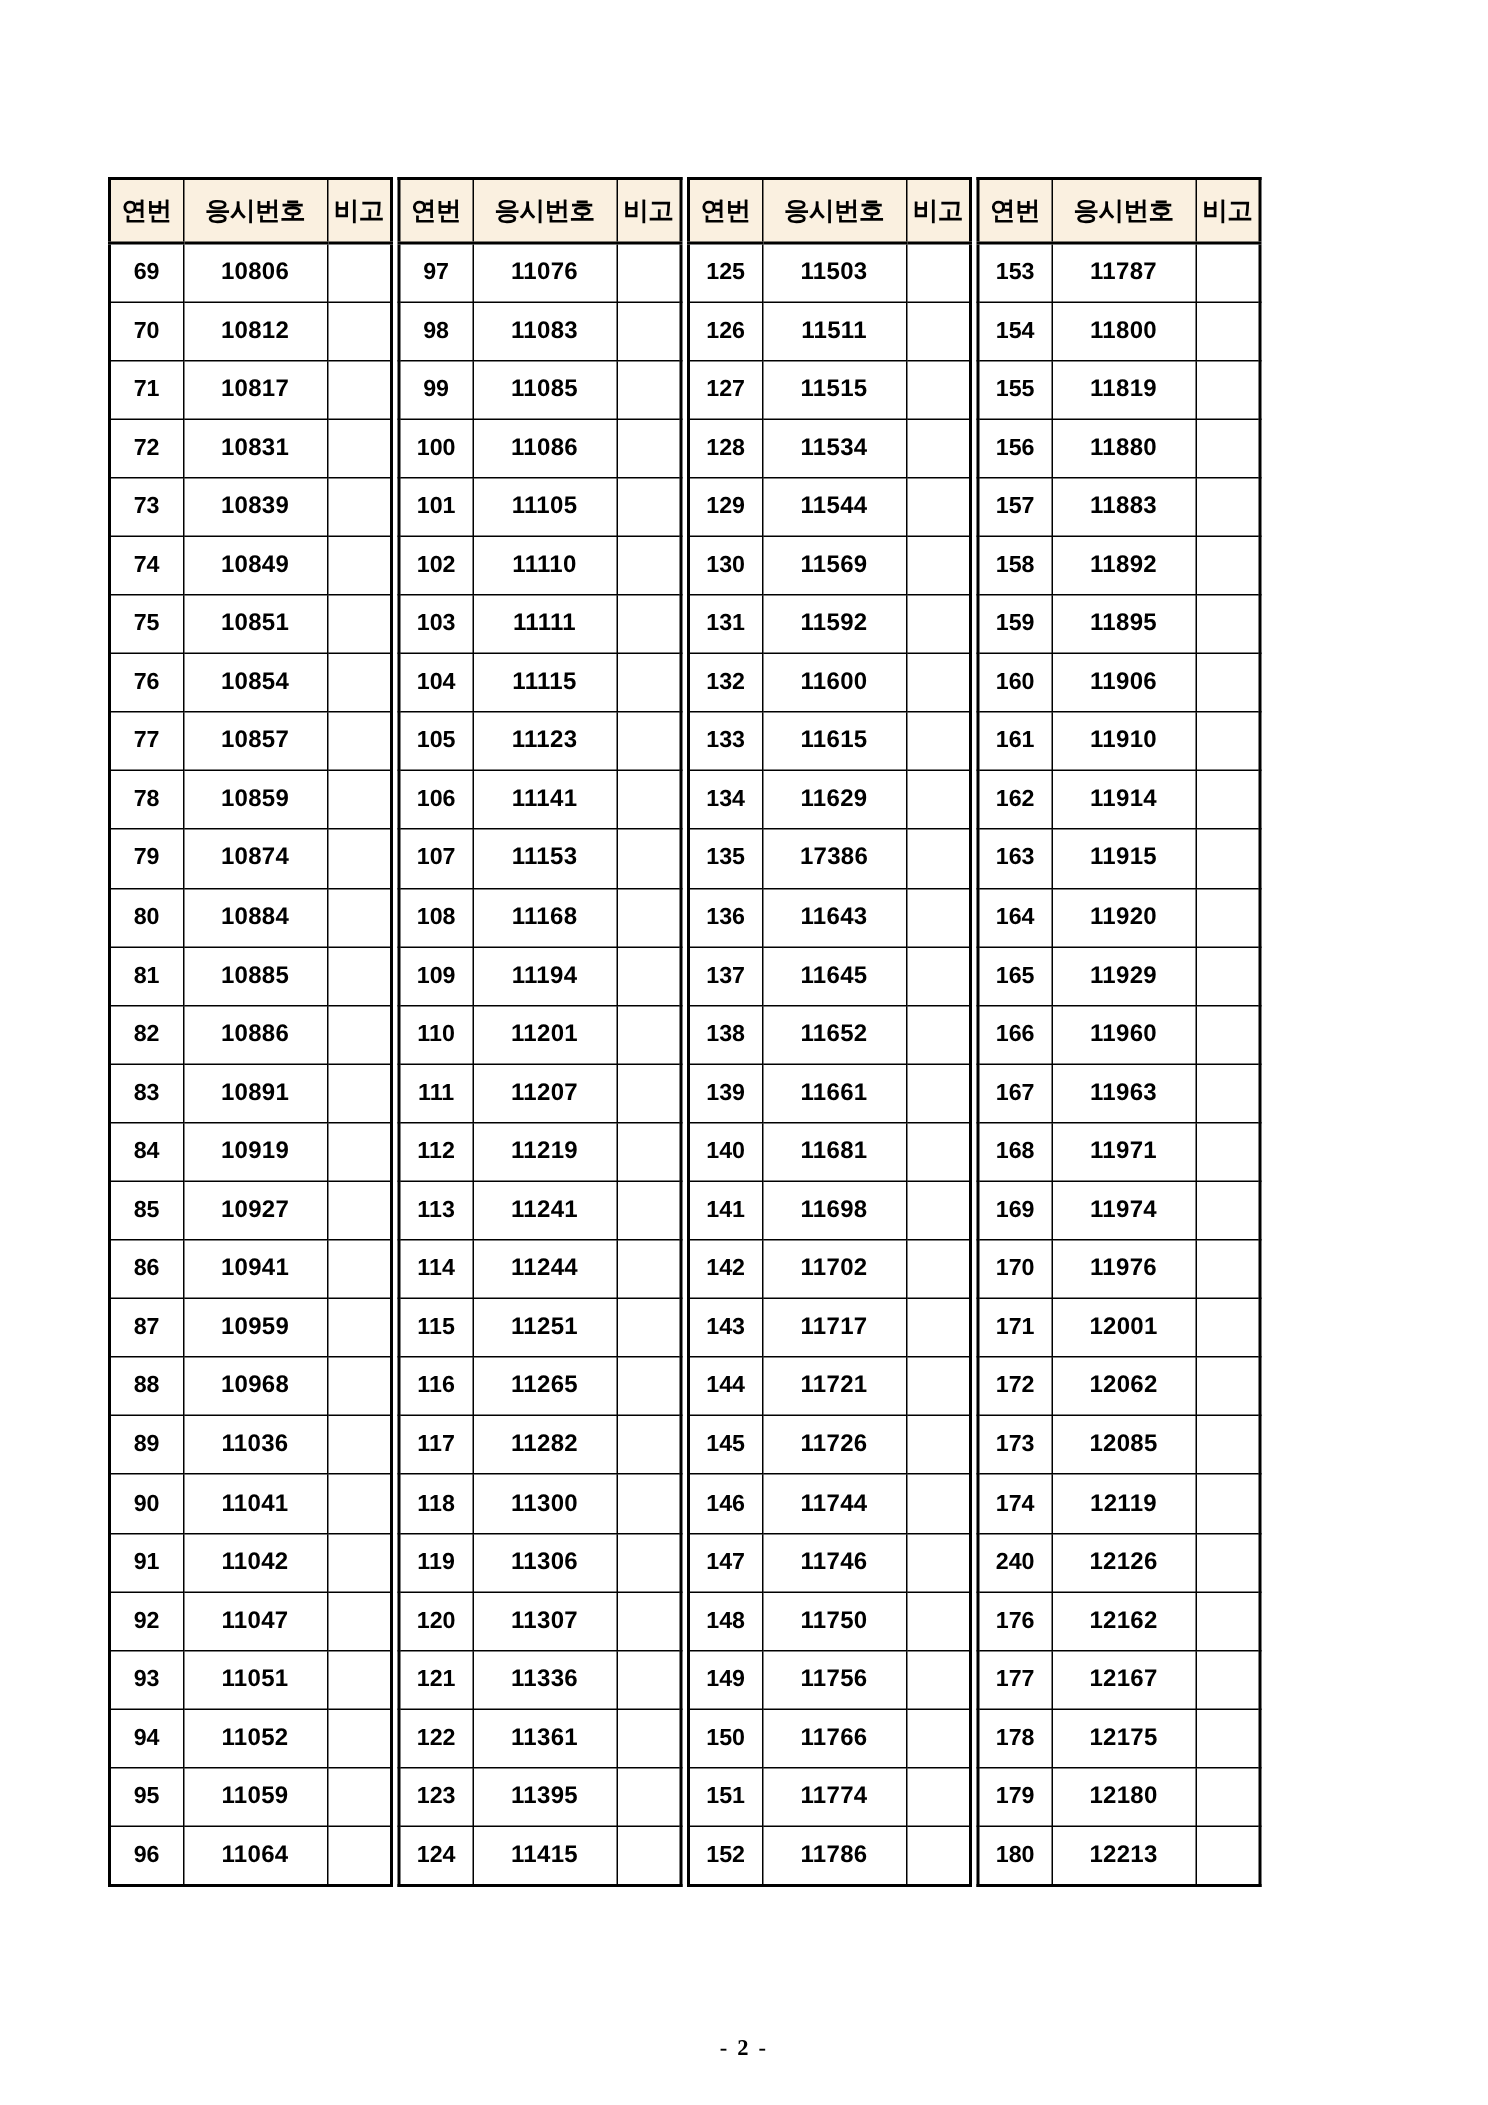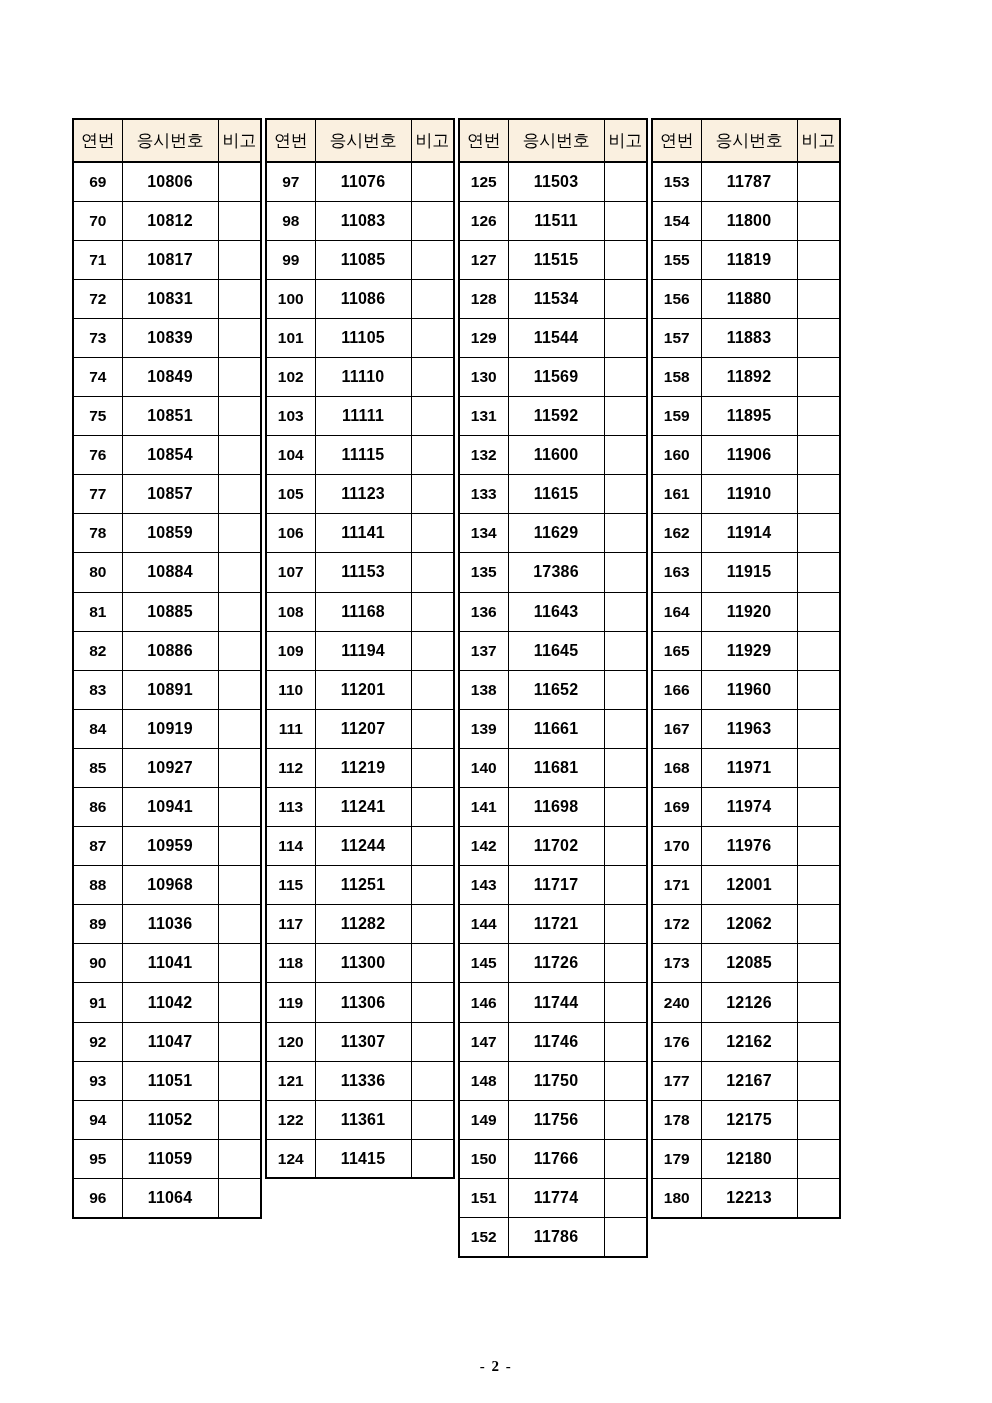--- a/index.html
+++ b/index.html
@@ -55,21 +55,21 @@
     text-align: center;
     vertical-align: middle;
     color: #000000;
     box-sizing: border-box;
   }
 
   .group thead th {
     height: 43px;
     background: #faf0e0;
     font-size: 17px;
-    font-weight: normal;
+    font-weight: bold;
     letter-spacing: -0.3px;
     border-bottom: 2.2px solid #000000;
   }
 
   .group tbody td {
     height: 39.1px;
     font-size: 16px;
     font-weight: bold;
   }
   .group tbody td.seq   { font-size: 15.5px; }
@@ -154,20 +154,25 @@
             <td class="seq">77</td>
             <td class="num">10857</td>
             <td class="note"></td>
           </tr>
           <tr>
             <td class="seq">78</td>
             <td class="num">10859</td>
             <td class="note"></td>
           </tr>
           <tr>
+            <td class="seq">79</td>
+            <td class="num">10874</td>
+            <td class="note"></td>
+          </tr>
+          <tr>
             <td class="seq">80</td>
             <td class="num">10884</td>
             <td class="note"></td>
           </tr>
           <tr>
             <td class="seq">81</td>
             <td class="num">10885</td>
             <td class="note"></td>
           </tr>
           <tr>
@@ -350,20 +355,25 @@
             <td class="seq">114</td>
             <td class="num">11244</td>
             <td class="note"></td>
           </tr>
           <tr>
             <td class="seq">115</td>
             <td class="num">11251</td>
             <td class="note"></td>
           </tr>
           <tr>
+            <td class="seq">116</td>
+            <td class="num">11265</td>
+            <td class="note"></td>
+          </tr>
+          <tr>
             <td class="seq">117</td>
             <td class="num">11282</td>
             <td class="note"></td>
           </tr>
           <tr>
             <td class="seq">118</td>
             <td class="num">11300</td>
             <td class="note"></td>
           </tr>
           <tr>
@@ -377,20 +387,25 @@
             <td class="note"></td>
           </tr>
           <tr>
             <td class="seq">121</td>
             <td class="num">11336</td>
             <td class="note"></td>
           </tr>
           <tr>
             <td class="seq">122</td>
             <td class="num">11361</td>
+            <td class="note"></td>
+          </tr>
+          <tr>
+            <td class="seq">123</td>
+            <td class="num">11395</td>
             <td class="note"></td>
           </tr>
           <tr>
             <td class="seq">124</td>
             <td class="num">11415</td>
             <td class="note"></td>
           </tr>
         </tbody>
       </table>
       <table class="group">
@@ -662,20 +677,25 @@
             <td class="seq">172</td>
             <td class="num">12062</td>
             <td class="note"></td>
           </tr>
           <tr>
             <td class="seq">173</td>
             <td class="num">12085</td>
             <td class="note"></td>
           </tr>
           <tr>
+            <td class="seq">174</td>
+            <td class="num">12119</td>
+            <td class="note"></td>
+          </tr>
+          <tr>
             <td class="seq">240</td>
             <td class="num">12126</td>
             <td class="note"></td>
           </tr>
           <tr>
             <td class="seq">176</td>
             <td class="num">12162</td>
             <td class="note"></td>
           </tr>
           <tr>

